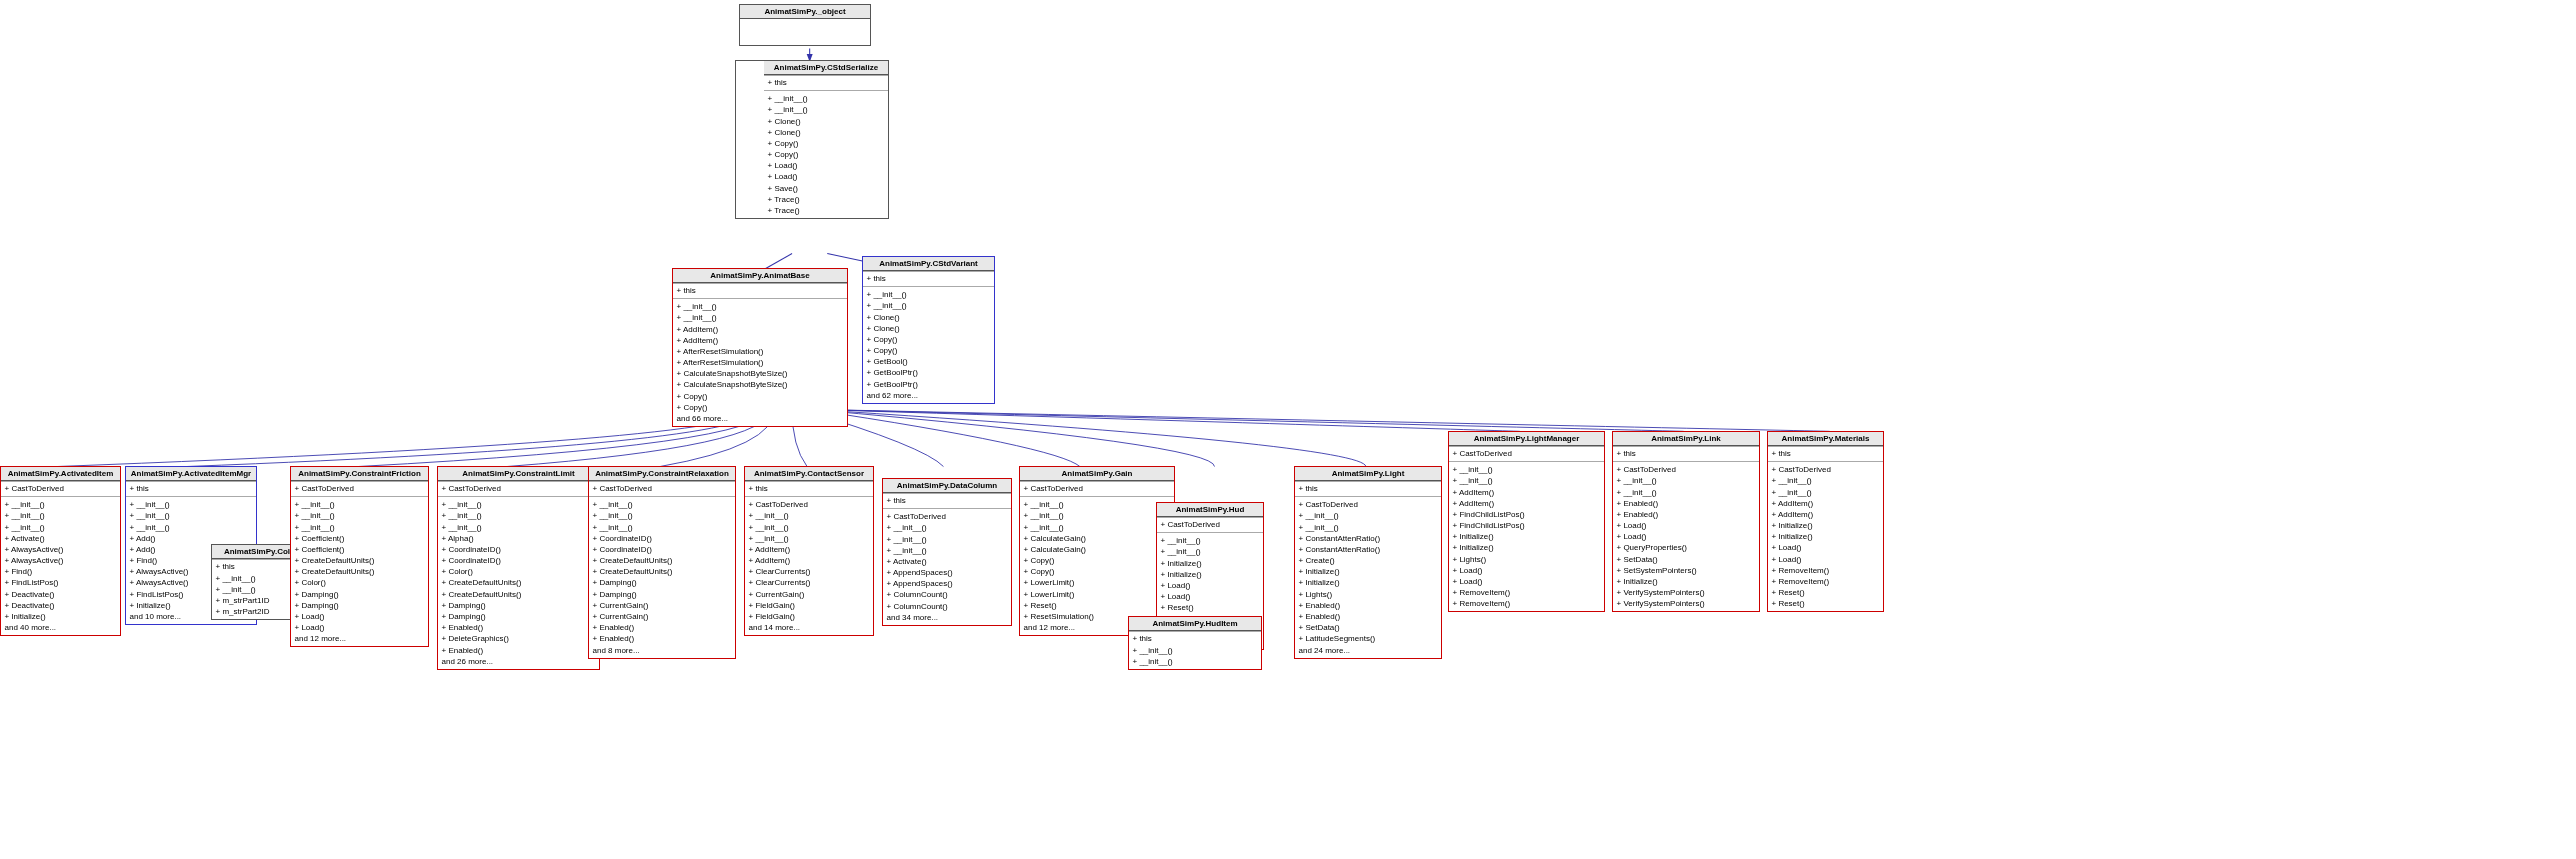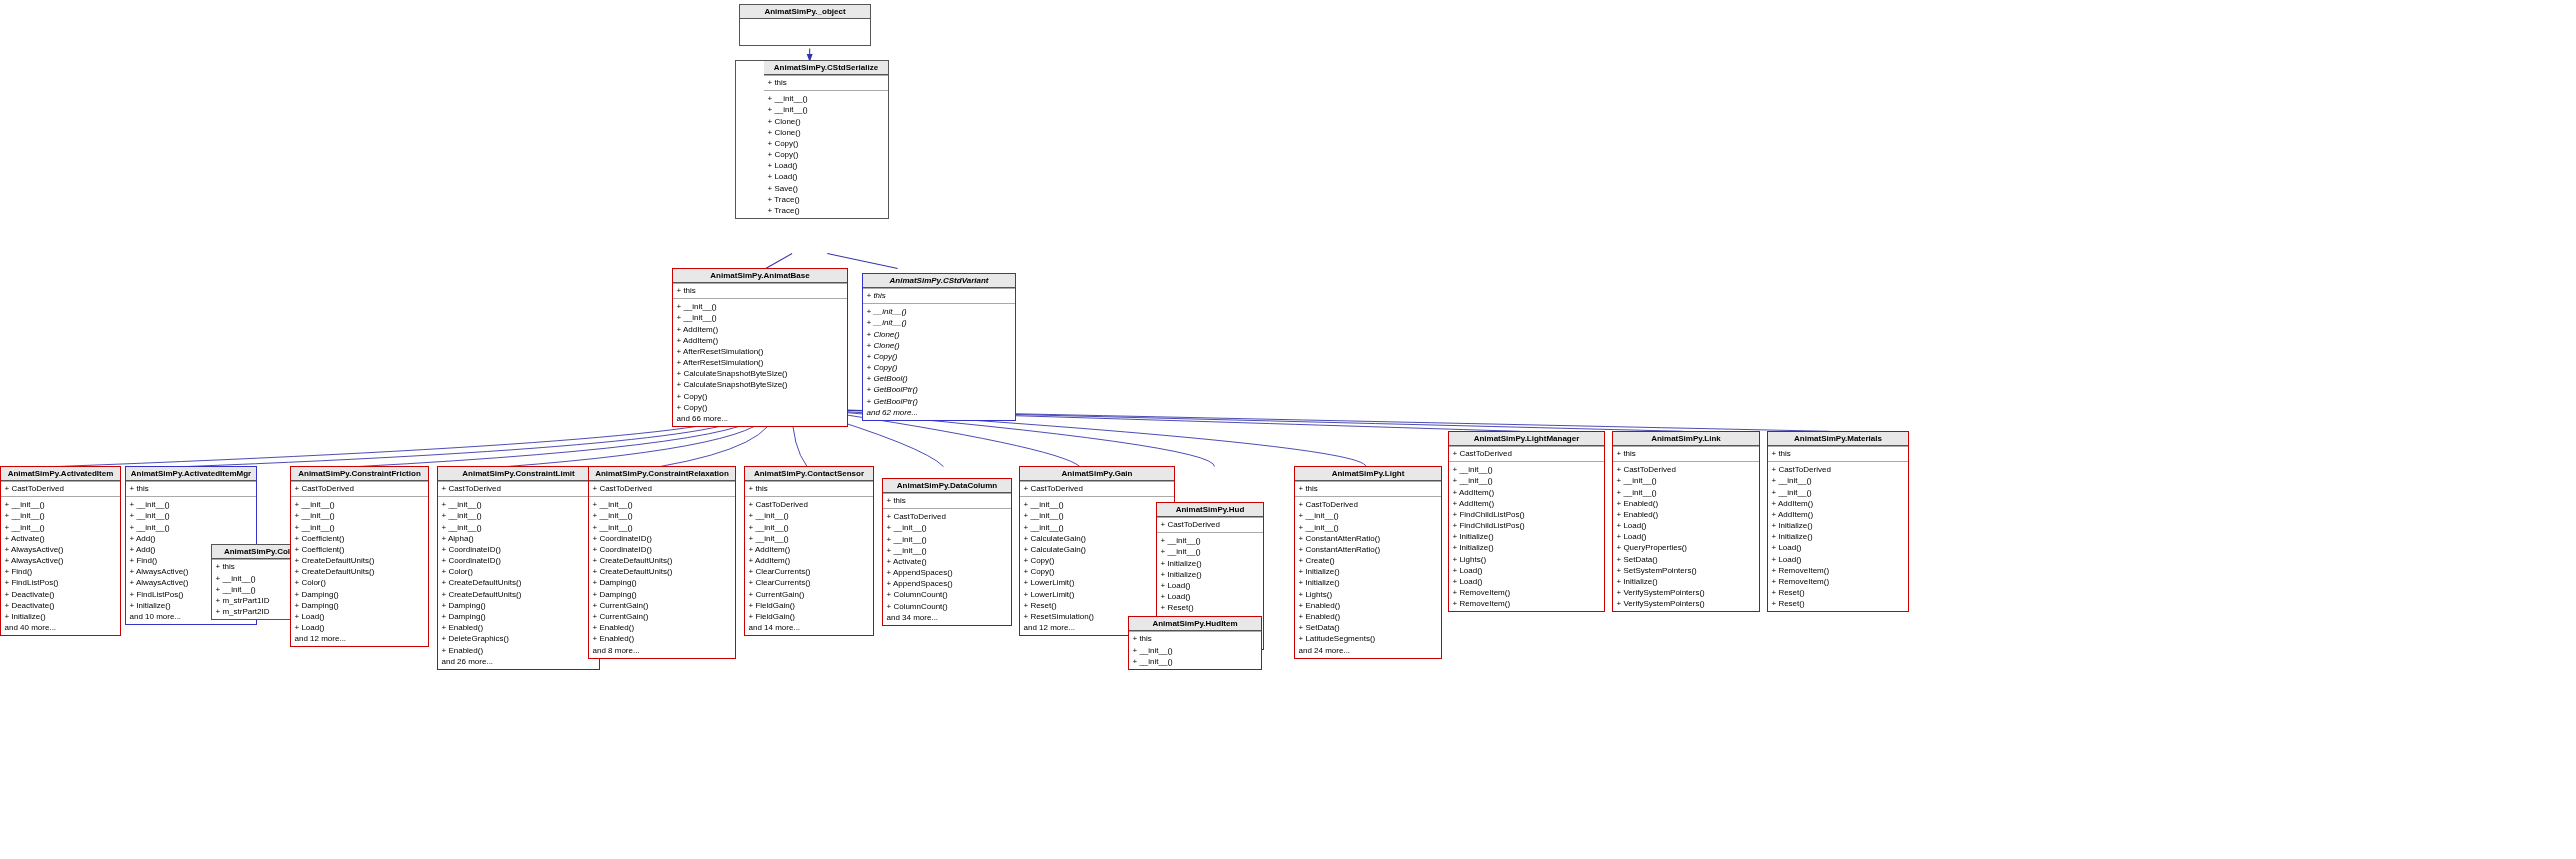--- a/index.html
+++ b/index.html
@@ -145,21 +145,21 @@
       <div class="uml-item">+ AfterResetSimulation()</div>
       <div class="uml-item">+ AfterResetSimulation()</div>
       <div class="uml-item">+ CalculateSnapshotByteSize()</div>
       <div class="uml-item">+ CalculateSnapshotByteSize()</div>
       <div class="uml-item">+ Copy()</div>
       <div class="uml-item">+ Copy()</div>
       <div class="uml-item">and 66 more...</div>
     </div>
   </div>
 
-  <div class="uml-box blue-border" style="left:862px; top:273px; width:154px;font-style:italic;">
+  <div class="uml-box blue-border" style="left:862px; top:256px; width:133px;">
     <div class="uml-header">AnimatSimPy.CStdVariant</div>
     <div class="uml-section">
       <div class="uml-item">+ this</div>
     </div>
     <div class="uml-section">
       <div class="uml-item">+ __init__()</div>
       <div class="uml-item">+ __init__()</div>
       <div class="uml-item">+ Clone()</div>
       <div class="uml-item">+ Clone()</div>
       <div class="uml-item">+ Copy()</div>
@@ -441,21 +441,21 @@
       <div class="uml-item">+ Load()</div>
       <div class="uml-item">+ QueryProperties()</div>
       <div class="uml-item">+ SetData()</div>
       <div class="uml-item">+ SetSystemPointers()</div>
       <div class="uml-item">+ Initialize()</div>
       <div class="uml-item">+ VerifySystemPointers()</div>
       <div class="uml-item">+ VerifySystemPointers()</div>
     </div>
   </div>
 
-  <div class="uml-box red-border" style="left:1767px; top:431px; width:142px;">
+  <div class="uml-box red-border" style="left:1767px; top:431px; width:117px;">
     <div class="uml-header">AnimatSimPy.Materials</div>
     <div class="uml-section">
       <div class="uml-item">+ this</div>
     </div>
     <div class="uml-section">
       <div class="uml-item">+ CastToDerived</div>
       <div class="uml-item">+ __init__()</div>
       <div class="uml-item">+ __init__()</div>
       <div class="uml-item">+ AddItem()</div>
       <div class="uml-item">+ AddItem()</div>

